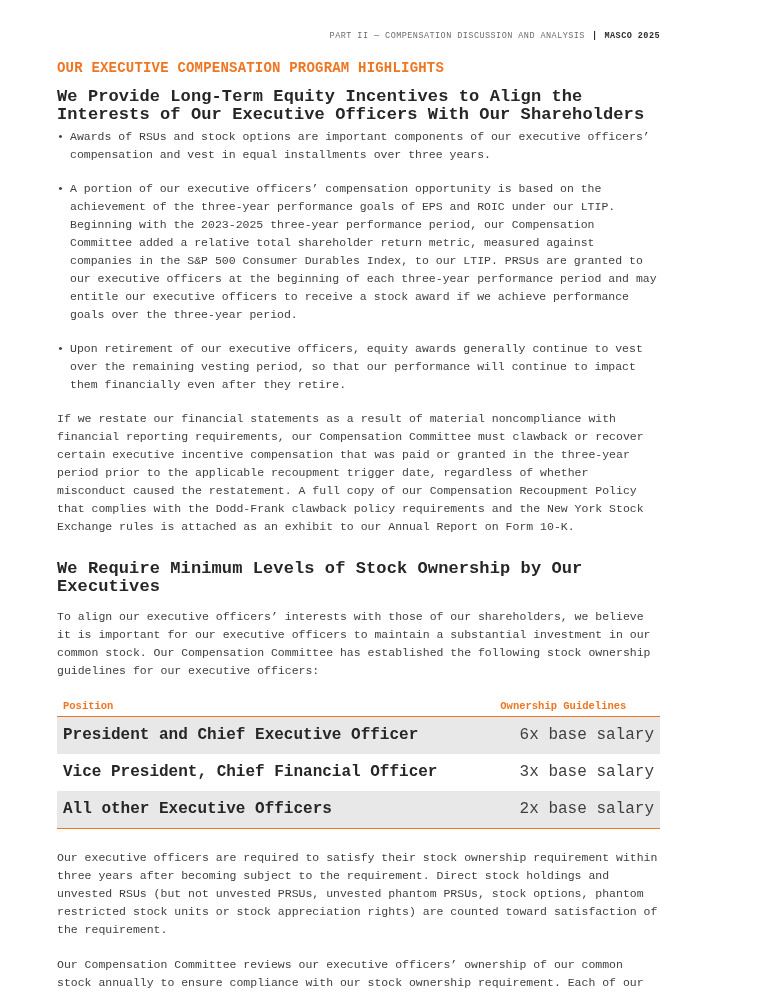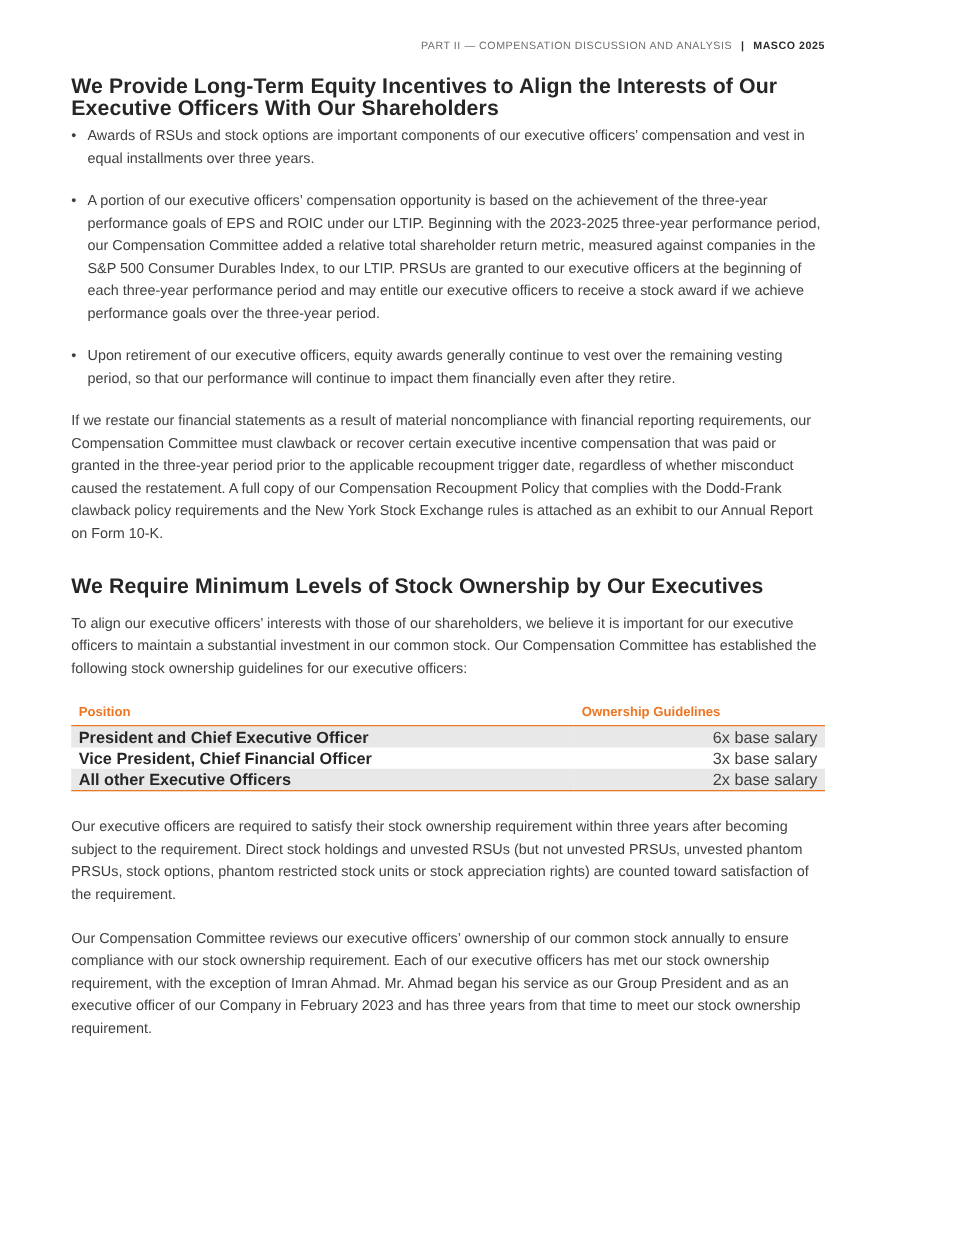--- a/index.html
+++ b/index.html
@@ -1,19 +1,19 @@
 <!DOCTYPE html>
 <html style="--accent: #EE7623; --row_shade: #E8E8E8; --body_text: #3F3F3F; --heading_text: #262626; --header_gray: #6D6D6D;"><head>
 <meta charset="utf-8">
 <style>
   * { margin:0; padding:0; box-sizing:border-box; }
   html, body { background:#ffffff; }
   .page {
     width:717px; height:993px; background:#ffffff; position:relative;
-    font-family:Liberation Sans, sans-serif;
+    font-family:Liberation Mono, monospace;
     color:var(--body_text, #3f3f3f);
     overflow:hidden;
   }
   .page-header {
     position:absolute; top:31px; right:57px;
     font-size:8.5px; letter-spacing:.45px; color:var(--header_gray, #6d6d6d);
     display:flex; gap:7px; align-items:baseline; white-space:nowrap;
   }
   .page-header .hdr-divider { color:#2b2b2b; font-weight:bold; }
   .page-header .brand { color:#2b2b2b; font-weight:bold; }
@@ -41,21 +41,21 @@
 
   table.ownership {
     width:100%; border-collapse:collapse; margin:14px 0 20px 0;
   }
   table.ownership th {
     color:var(--accent, #ee7623); font-size:10.5px; font-weight:bold;
     text-align:left; padding:3px 6px 4px 6px;
     border-bottom:1.5px solid var(--accent, #ee7623);
   }
   table.ownership th.col-guide { text-align:left; }
-  table.ownership td { font-size:13px; padding:3px 6px; line-height:11px; height:17px; }
+  table.ownership td { font-size:16px; padding:13px 6px; line-height:11px; height:17px; }
   table.ownership td.pos { font-weight:bold; color:var(--heading_text, #262626); }
   table.ownership td.guide { text-align:right; }
   table.ownership tbody tr:nth-child(odd) { background:var(--row_shade, #e8e8e8); }
   table.ownership tbody tr:last-child td { border-bottom:1.5px solid var(--accent, #ee7623); }
 
   .page-footer {
     position:absolute; bottom:34px; left:0; right:0;
     text-align:center; font-size:10px; color:var(--body_text, #3f3f3f);
   }
 </style>
@@ -65,20 +65,21 @@
 <div class="page">
 
   <div class="page-header">
     <span class="crumb">PART II — COMPENSATION DISCUSSION AND ANALYSIS</span>
     <span class="hdr-divider">|</span>
     <span class="brand">MASCO 2025</span>
   </div>
 
   <div class="content">
 
+    <h1 class="main-heading">OUR EXECUTIVE COMPENSATION PROGRAM HIGHLIGHTS</h1>
 
     <section class="sec-equity">
       <h2>We Provide Long-Term Equity Incentives to Align the Interests of Our Executive Officers With Our Shareholders</h2>
       <ul class="bullets">
         <li>
           <span class="marker">•</span>
           <span class="btext">Awards of RSUs and stock options are important components of our executive officers’ compensation and vest in equal installments over three years.</span>
         </li>
         <li>
           <span class="marker">•</span>

